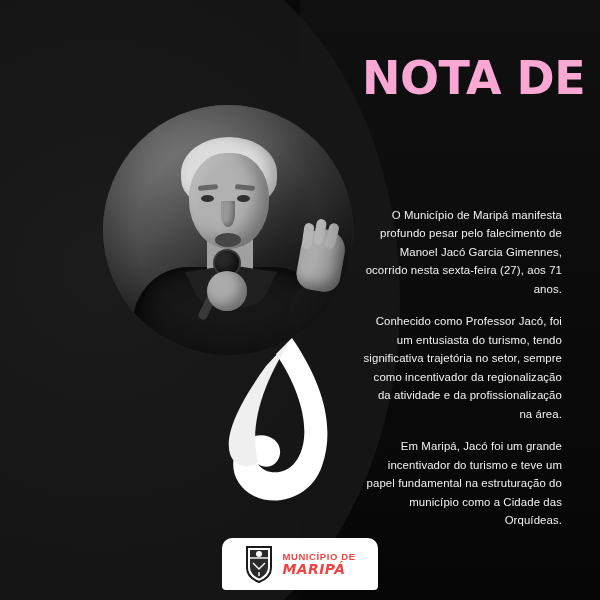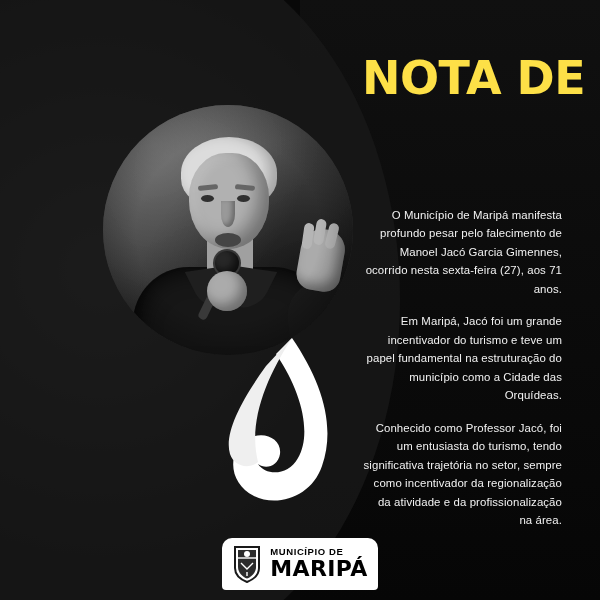--- a/index.html
+++ b/index.html
@@ -193,21 +193,21 @@
     position: absolute;
     left: 196px; top: 330px;
     width: 160px; height: 180px;
   }
 
   
   .headline {
     position: absolute;
     left: 362px; top: 56px;
     width: 230px;
-    color: #fde047;
+    color: #f9a8d4;
     font-weight: 900;
     font-size: 46px;
     line-height: 0.98;
     letter-spacing: -0.5px;
     text-transform: uppercase;
     font-family: "DejaVu Sans", sans-serif;
   }
   .headline .l2 { display: block; }
 
   .body-copy {
@@ -233,28 +233,29 @@
     display: flex;
     align-items: center;
     justify-content: center;
     gap: 8px;
     padding: 0 10px;
   }
   .crest { width: 30px; height: 40px; flex: none; }
   .logo-text {
     display: flex; flex-direction: column;
     line-height: 1.05;
-    color: #000000;
+    color: #ef4444;
   }
   .logo-text .t1 {
     font-size: 9.5px; font-weight: 700; letter-spacing: .6px;
   }
   .logo-text .t2 {
-    font-size: 22px; font-weight: 900; letter-spacing: .4px;
+    font-size: 14px; font-weight: 900; letter-spacing: .4px;
     font-family: "DejaVu Sans", sans-serif;
+    font-style: italic;
   }
 </style>
 </head>
 <body>
 
 <div class="card">
 
   <div class="bg-left"></div>
   <div class="bg-right"></div>
   <div class="bg-curve"></div>
@@ -289,22 +290,22 @@
              C82 136 70 140 62 134 C70 146 92 146 102 128 C116 104 106 62 80 24 Z" fill="#ffffff"></path>
     <path d="M96 8 C70 48 52 92 62 132 C52 140 38 136 34 124 C28 104 44 72 70 36 Z" fill="#efefef"></path>
   </svg>
 
   <div class="headline">
     <span>NOTA DE</span>
   </div>
 
   <div class="body-copy">
     <p> O Município de Maripá manifesta profundo pesar pelo falecimento de Manoel Jacó Garcia Gimennes, ocorrido nesta sexta-feira (27), aos 71 anos.</p>
+    <p>Conhecido como Professor Jacó, foi um entusiasta do turismo, tendo significativa trajetória no setor, sempre como incentivador da regionalização da atividade e da profissionalização na área.</p>
     <p>Em Maripá, Jacó foi um grande incentivador do turismo e teve um papel fundamental na estruturação do município como a Cidade das Orquídeas.</p>
-    <p>Conhecido como Professor Jacó, foi um entusiasta do turismo, tendo significativa trajetória no setor, sempre como incentivador da regionalização da atividade e da profissionalização na área.</p>
   </div>
 
   <div class="logo-pill">
     <svg class="crest" viewBox="0 0 30 40">
       <path d="M3 3 H27 V24 C27 32 20 36 15 38 C10 36 3 32 3 24 Z" fill="#ffffff" stroke="#1a1a1a" stroke-width="2"></path>
       <path d="M6 6 H24 V23 C24 29 19 33 15 34.6 C11 33 6 29 6 23 Z" fill="#2b2b2b"></path>
       <path d="M6 14 H24" stroke="#ffffff" stroke-width="1.4"></path>
       <circle cx="15" cy="10" r="3" fill="#ffffff"></circle>
       <path d="M9 19 l6 6 l6 -6" stroke="#ffffff" stroke-width="1.4" fill="none"></path>
       <path d="M15 28 v4" stroke="#ffffff" stroke-width="1.4"></path>

